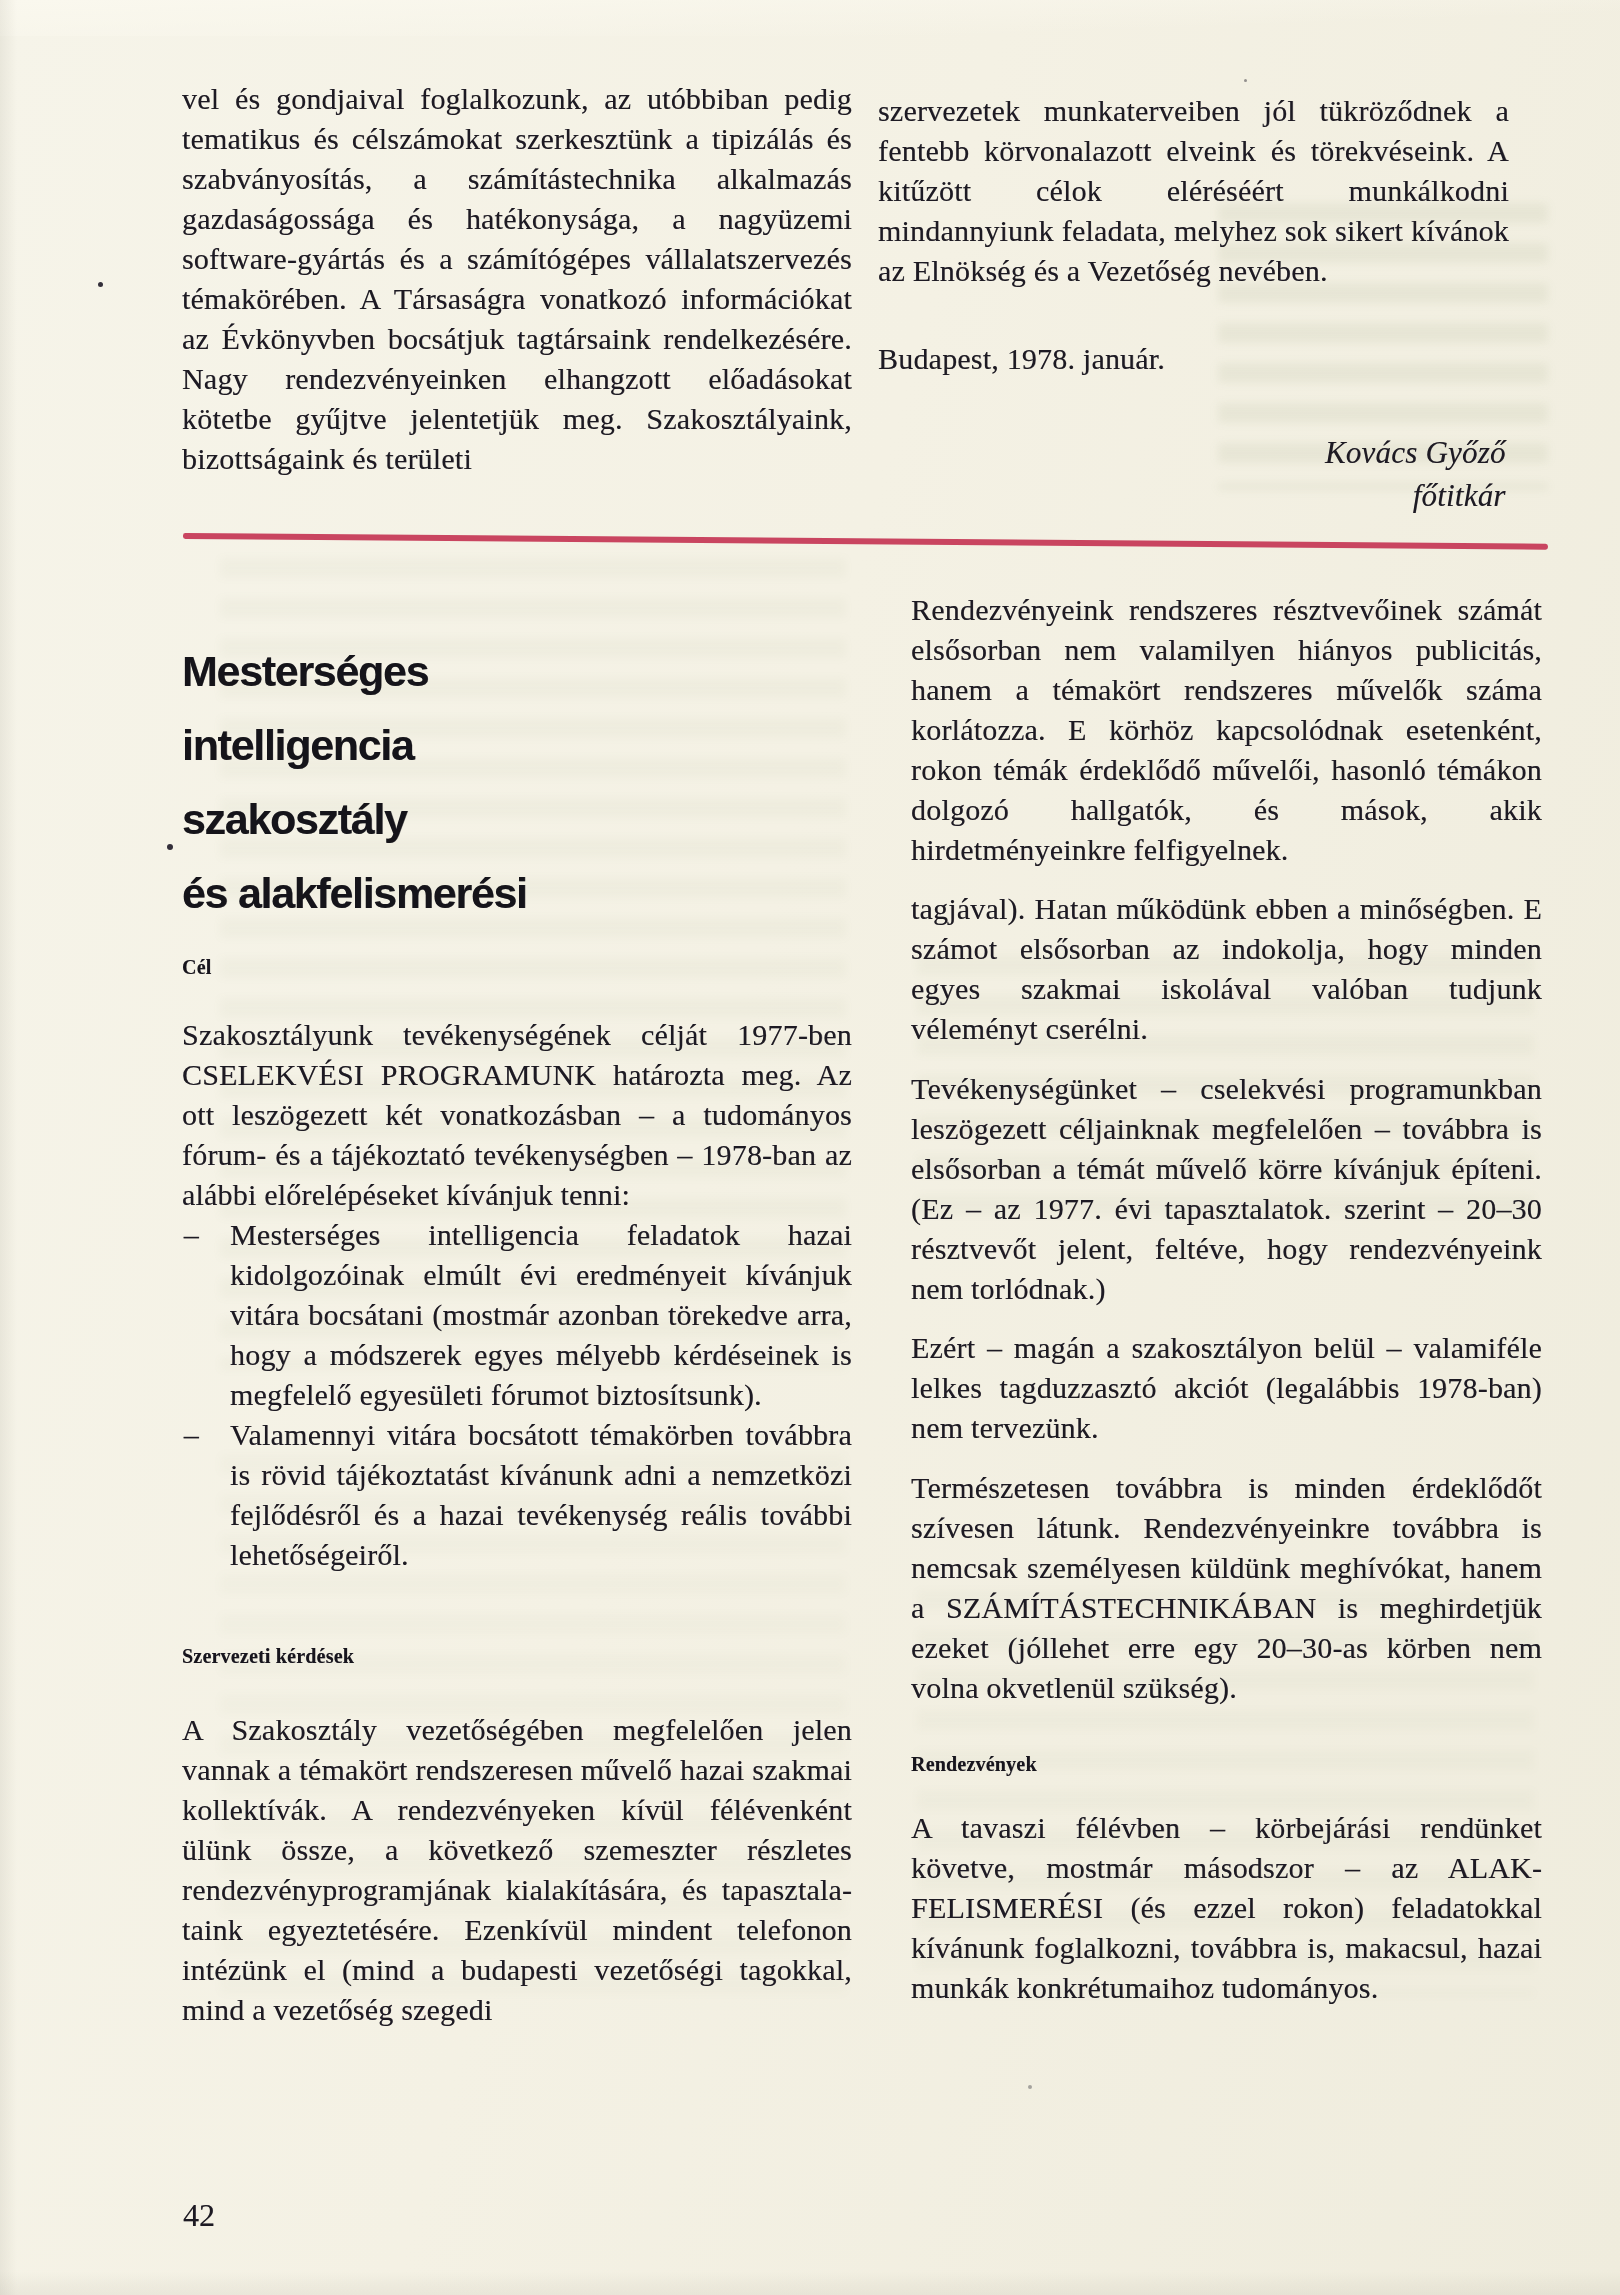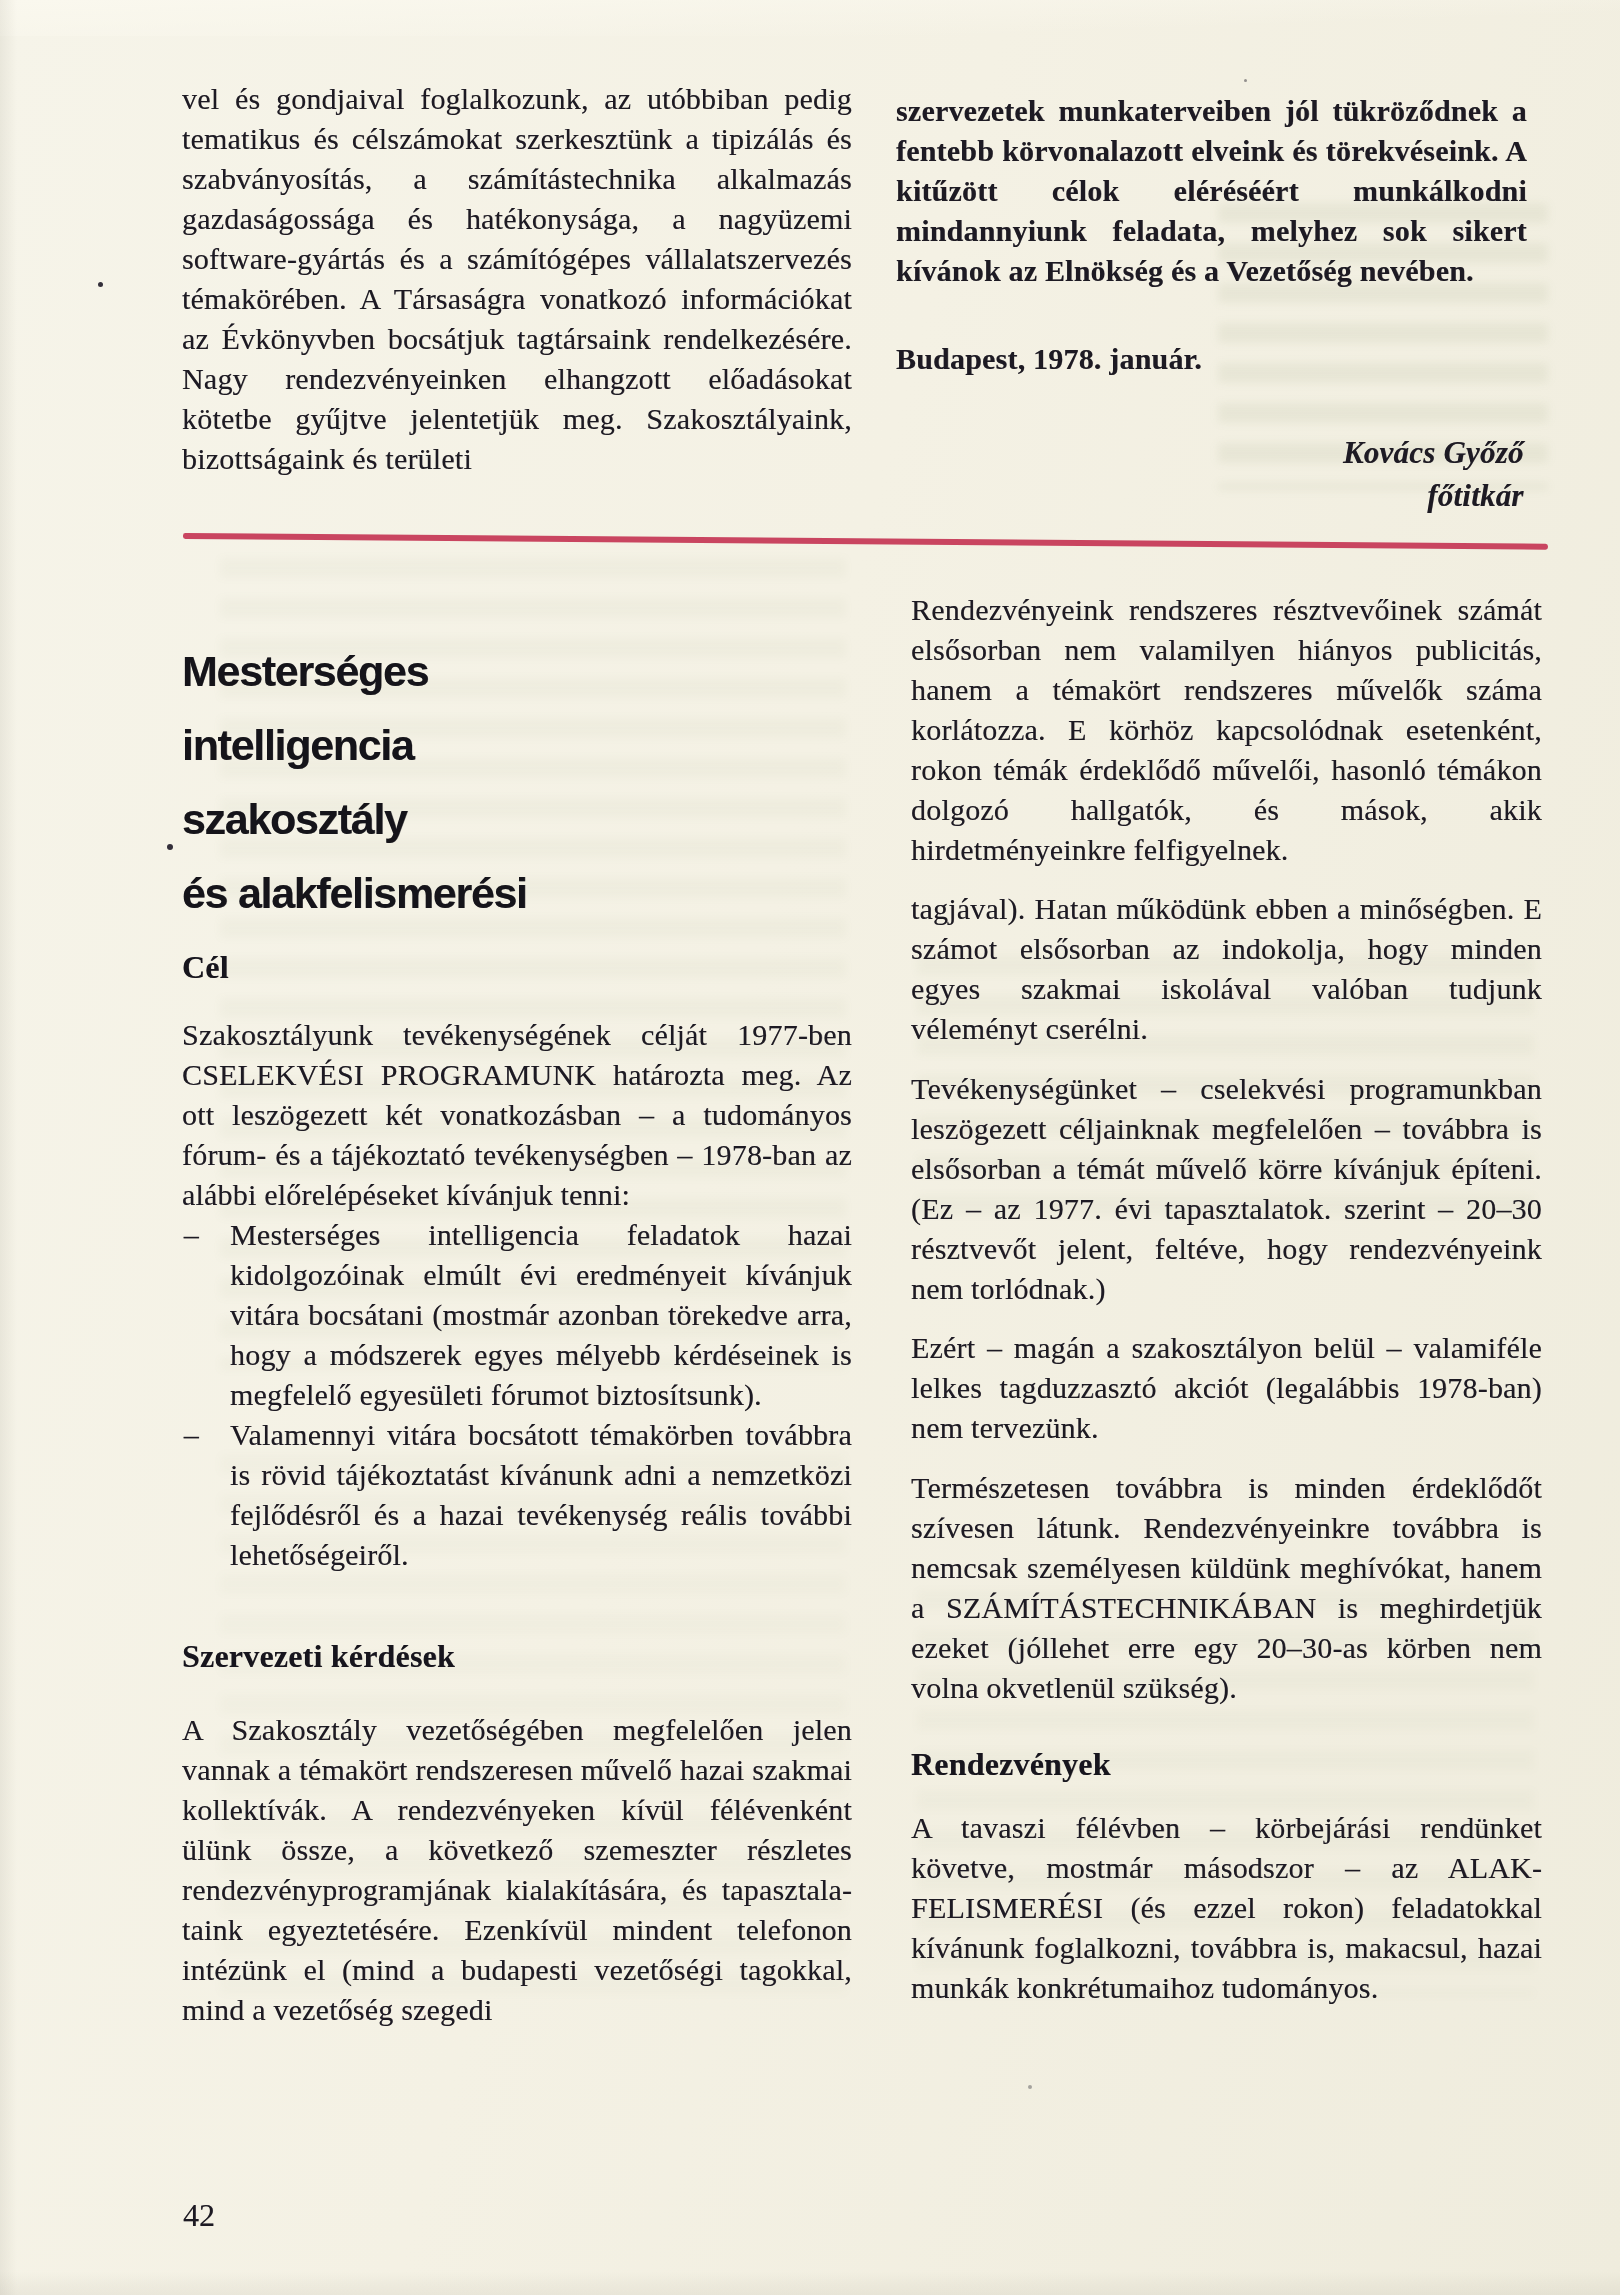--- a/index.html
+++ b/index.html
@@ -28,40 +28,40 @@
     position: absolute;
     font-family: "Liberation Serif", serif;
     font-size: 30px; line-height: 40px;
     color: #1d1a23;
     text-align: justify;
     letter-spacing: 0.2px;
     text-shadow: 0.3px 0.3px 0.3px rgba(25,20,30,0.45);
   }
   .col p { margin: 0; }
   #top-left  { left: 182px; top: 79px;  width: 670px; }
-  #top-right { left: 896px; top: 91px; width: 631px; font-weight: bold; }
+  #top-right { left: 878px; top: 91px; width: 631px; }
   .dateline  { margin-top: 48px !important; }
   .signature { margin-top: 52px; text-align: right; font-style: italic; font-size: 31px; line-height: 43px; padding-right: 3.4px; }
   .rule {
     position: absolute; left: 183px; top: 533px; width: 1365px; height: 6px;
     background: #c94560; border-radius: 2.5px;
     transform: rotate(0.45deg); transform-origin: left center;
   }
   #article-left { left: 182px; top: 634px; width: 670px; }
   .article-title {
     font-family: "Liberation Sans", sans-serif;
     font-weight: 700; font-size: 43px; line-height: 74px;
     letter-spacing: -1.3px; color: #15141a;
     margin: 0; text-align: left;
     text-shadow: 0.3px 0.3px 0.4px rgba(20,18,26,0.5);
   }
   .t-line { display: block; }
   h2.sec {
     font-family: "Liberation Serif", serif;
-    font-size: 32px; line-height: 40px; font-weight: 700;
+    font-size: 20px; line-height: 40px; font-weight: 700;
     color: #17151d; margin: 0; text-align: left;
   }
   #cel-heading { margin-top: 17px; }
   #cel-intro   { margin-top: 28px; }
   ul.bullets { list-style: none; margin: 0; padding: 0; }
   .bullets li { position: relative; padding-left: 48px; margin: 0; }
   .bullets li::before { content: "–"; position: absolute; left: 1.7px; top: 0; }
   #szervezeti-heading { margin-top: 61px; }
   #szervezeti-para    { margin-top: 34px !important; }
   #article-right { left: 911px; top: 590px; width: 631px; }

